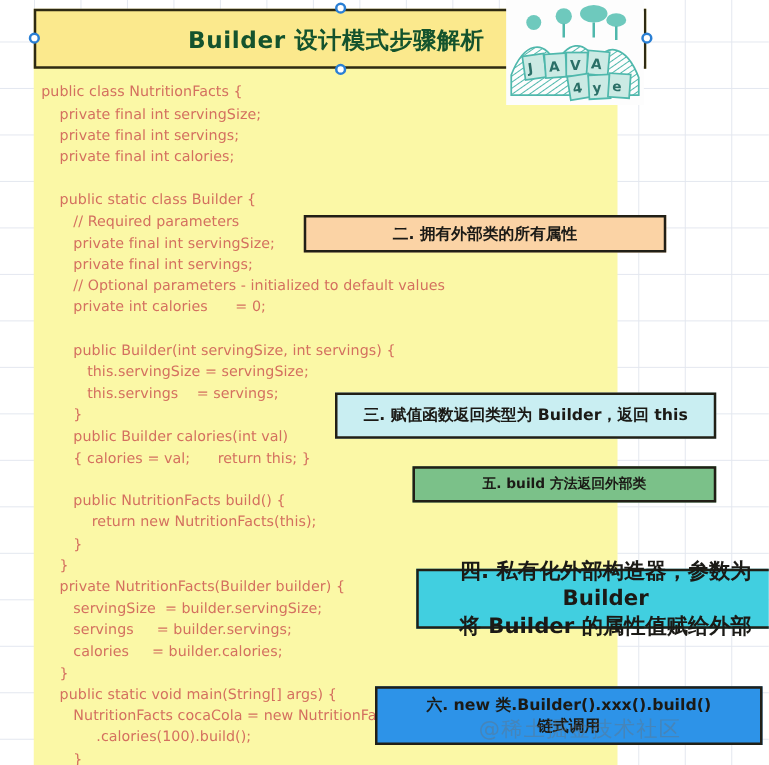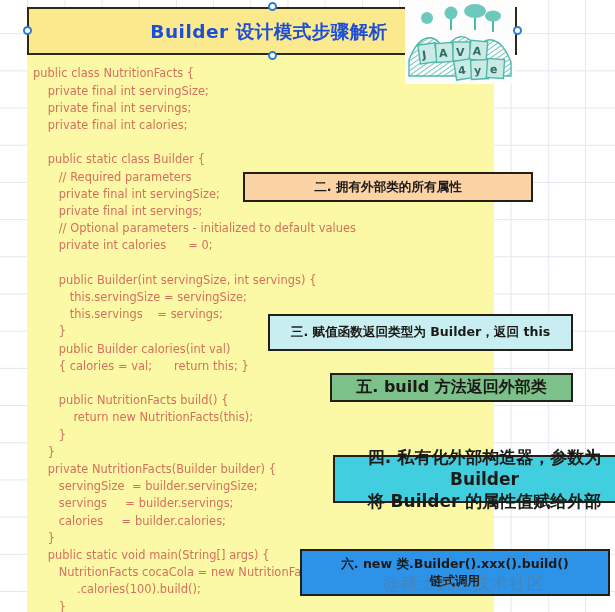--- a/index.html
+++ b/index.html
@@ -62,21 +62,21 @@
     border: 2.5px solid #2e2a12;
     box-sizing: border-box;
     display: flex;
     align-items: center;
     justify-content: center;
   }
   #title-text {
     font-family: "DejaVu Sans", "Liberation Sans", sans-serif;
     font-size: 18.5px;
     font-weight: bold;
-    color: #1d4ed8;
+    color: #14532d;
     letter-spacing: 0.5px;
     padding-right: 6px;
   }
 
   
   .handle {
     position: absolute;
     width: 9px;
     height: 9px;
     border-radius: 50%;
@@ -119,21 +119,21 @@
     line-height: 1.30;
   }
 
   #note-1 { left: 243px; top: 118px; width: 290px; height: 28px;
             background: #fdf3d9; font-size: 12.6px; }
   #note-2 { left: 243px; top: 172px; width: 290px; height: 30px;
             background: #fbd3a5; font-size: 12.6px; justify-content: center; }
   #note-3 { left: 268px; top: 314px; width: 305px; height: 37px;
             background: #c9eef2; font-size: 12.6px; }
   #note-4 { left: 330px; top: 373px; width: 243px; height: 29px;
-            background: #7bc189; font-size: 16px; }
+            background: #7bc189; font-size: 11px; }
   #note-5 { left: 300px; top: 455px; width: 303px; height: 48px;
             background: #41cfe0; font-size: 17px; margin-left: 33px; }
   #note-6 { left: 300px; top: 549px; width: 310px; height: 47px;
             background: #2d93e8; font-size: 12.6px; }
 
   
   #watermark {
     position: absolute;
     left: 383px;
     top: 572px;

